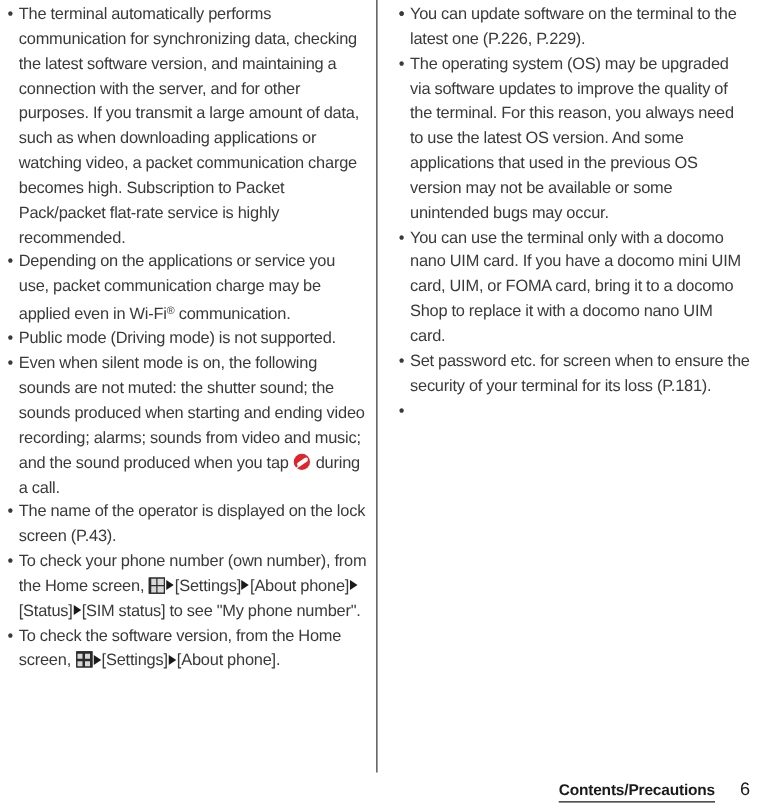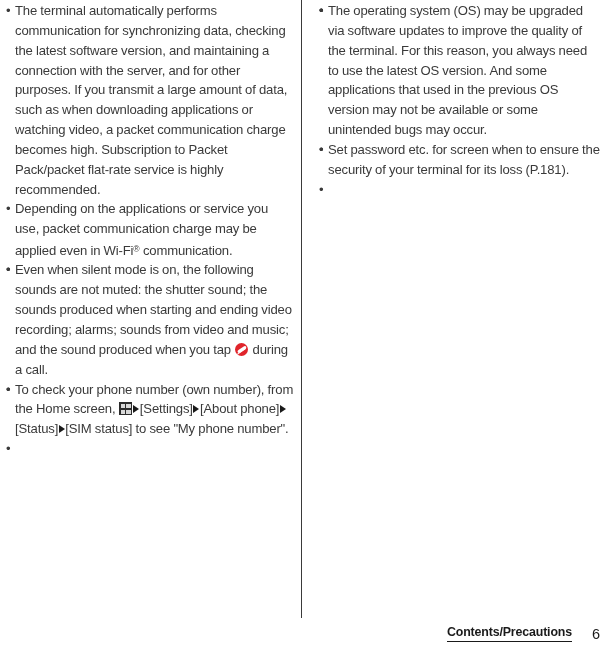--- a/index.html
+++ b/index.html
@@ -173,21 +173,21 @@
     left: 0;
     bottom: 0;
     width: 606px;
     height: 40px;
   }
   .footer-inner {
     position: absolute;
     right: 6px;
     bottom: 6px;
     display: flex;
-    align-items: center;
+    align-items: flex-start;
     gap: 14px;
     margin-top: 48px;
   }
   .footer-title {
     font-size: 12.4px;
     font-weight: bold;
     color: #1a1a1a;
     letter-spacing: -0.15px;
     border-bottom: 1.6px solid #1a1a1a;
     padding-bottom: 2px;
@@ -204,33 +204,33 @@
 </head>
 <body>
 
 <div id="page">
 
   <div class="columns">
     <div class="col col-left">
       <ul class="bullets">
           <li class="bullet"><span class="dot">•</span><span class="btxt">The terminal automatically performs communication for synchronizing data, checking the latest software version, and maintaining a connection with the server, and for other purposes. If you transmit a large amount of data, such as when downloading applications or watching video, a packet communication charge becomes high. Subscription to Packet Pack/packet flat-rate service is highly recommended.</span></li>
           <li class="bullet"><span class="dot">•</span><span class="btxt">Depending on the applications or service you use, packet communication charge may be applied even in Wi-Fi<sup class="reg">®</sup> communication.</span></li>
-          <li class="bullet"><span class="dot">•</span></li>
+          <li class="bullet"><span class="dot">•</span><span class="btxt">Public mode (Driving mode) is not supported.</span></li>
           <li class="bullet"><span class="dot">•</span><span class="btxt">Even when silent mode is on, the following sounds are not muted: the shutter sound; the sounds produced when starting and ending video recording; alarms; sounds from video and music; and the sound produced when you tap <span class="ico-endcall"><span class="handset"></span><span class="slash"></span></span> during a call.</span></li>
-          <li class="bullet"><span class="dot">•</span></li>
+          <li class="bullet"><span class="dot">•</span><span class="btxt">The name of the operator is displayed on the lock screen (P.43).</span></li>
           <li class="bullet"><span class="dot">•</span><span class="btxt">To check your phone number (own number), from the Home screen, <span class="ico-grid"><span class="g g1"></span><span class="g g2"></span><span class="g g3"></span><span class="g g4"></span></span><span class="arrow"></span>[Settings]<span class="arrow"></span>[About phone]<span class="arrow"></span>[Status]<span class="arrow"></span>[SIM status] to see "My phone number".</span></li>
-          <li class="bullet"><span class="dot">•</span></li>
+          <li class="bullet"><span class="dot">•</span><span class="btxt">To check the software version, from the Home screen, <span class="ico-grid"><span class="g g1"></span><span class="g g2"></span><span class="g g3"></span><span class="g g4"></span></span><span class="arrow"></span>[Settings]<span class="arrow"></span>[About phone].</span></li>
         </ul>
     </div>
     <div class="col col-right">
       <ul class="bullets">
           <li class="bullet"><span class="dot">•</span></li>
-          <li class="bullet"><span class="dot">•</span></li>
+          <li class="bullet"><span class="dot">•</span><span class="btxt">You can update software on the terminal to the latest one (P.226, P.229).</span></li>
           <li class="bullet"><span class="dot">•</span><span class="btxt">The operating system (OS) may be upgraded via software updates to improve the quality of the terminal. For this reason, you always need to use the latest OS version. And some applications that used in the previous OS version may not be available or some unintended bugs may occur.</span></li>
-          <li class="bullet"><span class="dot">•</span></li>
+          <li class="bullet"><span class="dot">•</span><span class="btxt">You can use the terminal only with a docomo nano UIM card. If you have a docomo mini UIM card, UIM, or FOMA card, bring it to a docomo Shop to replace it with a docomo nano UIM card.</span></li>
           <li class="bullet"><span class="dot">•</span><span class="btxt">Set password etc. for screen when to ensure the security of your terminal for its loss (P.181).</span></li>
           <li class="bullet"><span class="dot">•</span></li>
         </ul>
     </div>
   </div>
 
   <div class="divider"></div>
 
   <div class="footer">
     <div class="footer-inner">

